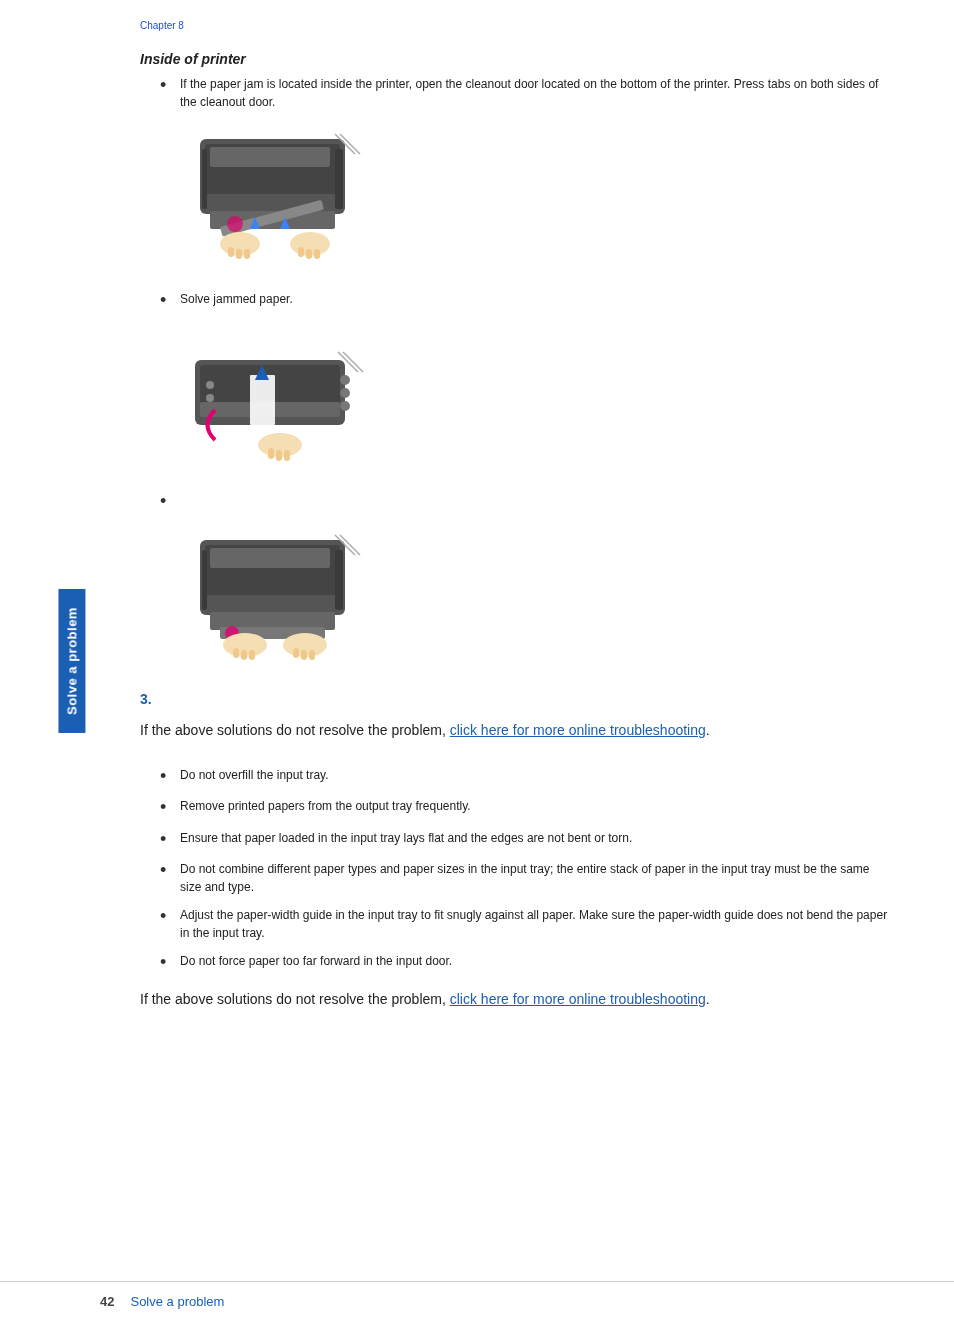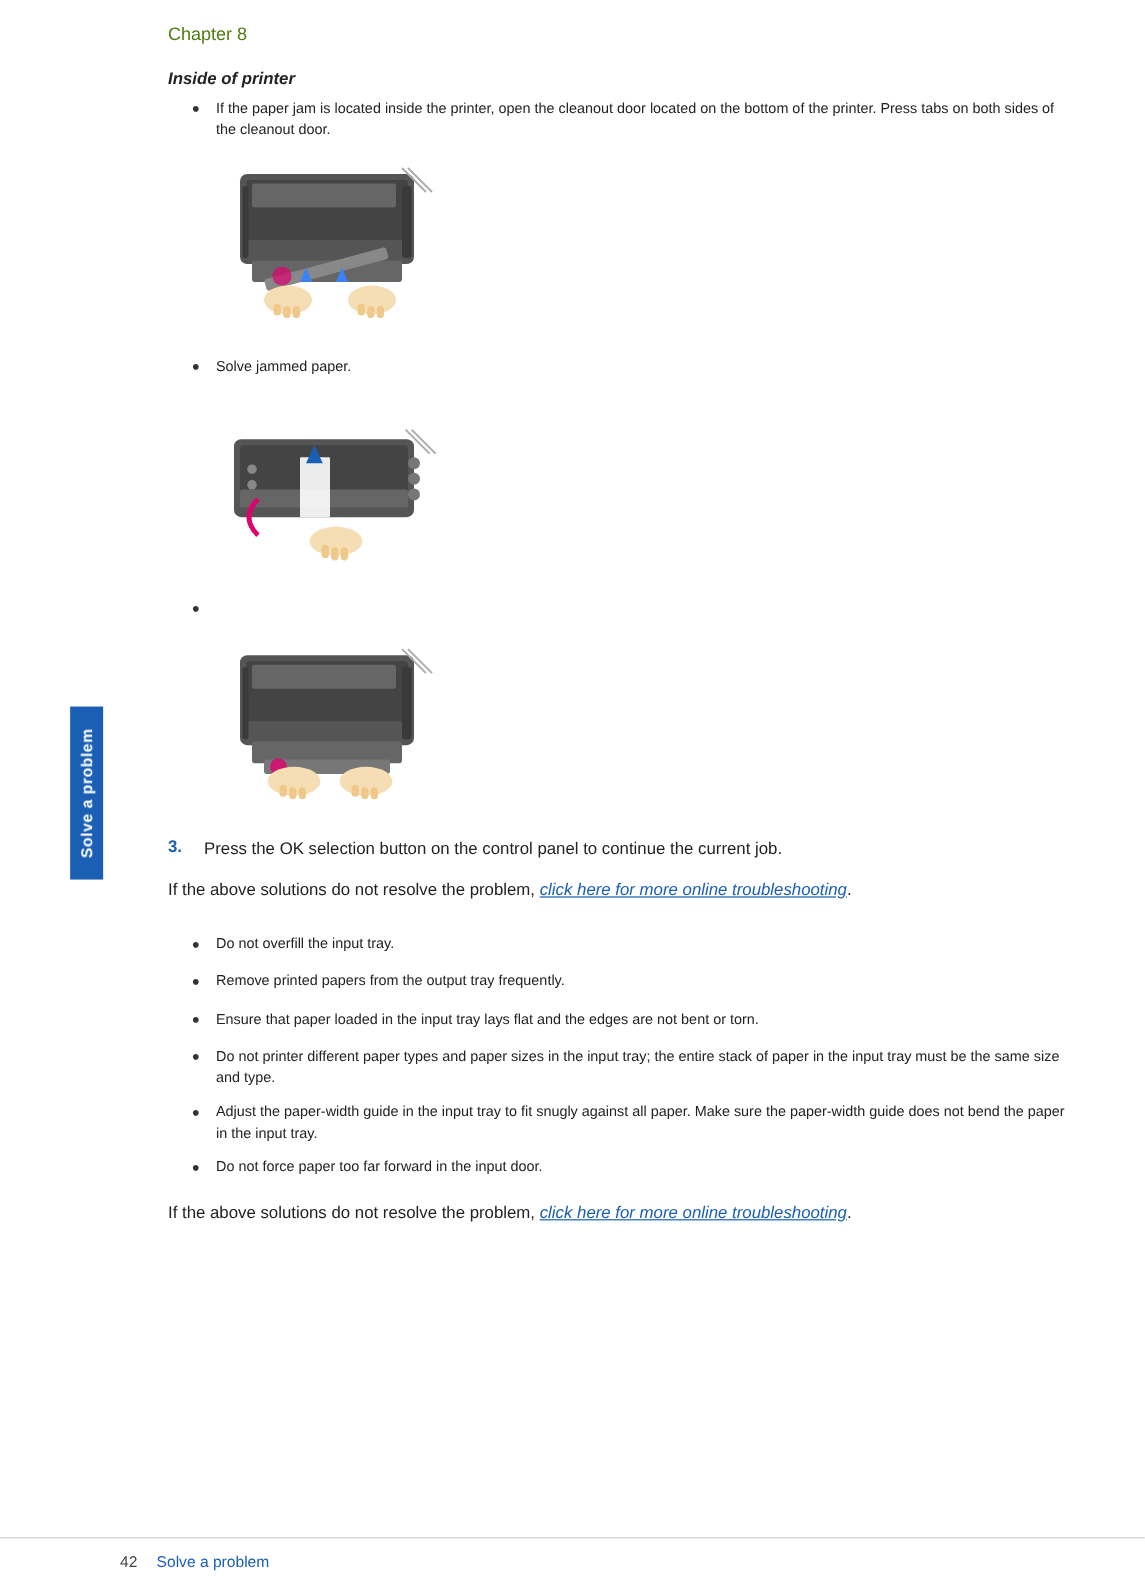--- a/index.html
+++ b/index.html
@@ -30,22 +30,22 @@
       z-index: 10;
       letter-spacing: 0.5px;
     }
 
     .main-content {
       margin-left: 40px;
       padding: 20px 60px 40px 100px;
     }
 
     .chapter-label {
-      color: #4d7c0f;
-      font-size: 15px;
+      color: #1d4ed8;
+      font-size: 10px;
       margin-bottom: 20px;
     }
 
     .section-title {
       font-weight: bold;
       font-size: 14px;
       margin-bottom: 8px;
       font-style: italic;
     }
 
@@ -93,21 +93,20 @@
 
     .step-text {
       font-size: 14px;
       line-height: 1.5;
     }
 
     .link-text {
       color: #1a5fb4;
       text-decoration: underline;
       cursor: pointer;
-      font-style: italic;
     }
 
     .paragraph {
       font-size: 14px;
       line-height: 1.6;
       margin-bottom: 12px;
     }
 
     .section-divider {
       margin: 24px 0 12px 0;
@@ -121,21 +120,21 @@
       display: flex;
       align-items: center;
       padding: 12px 60px 12px 100px;
       border-top: 1px solid #ccc;
       font-size: 13px;
       color: #444;
     }
 
     .footer-page {
       margin-right: 16px;
-      font-weight: normal;
+      font-weight: bold;
     }
 
     .footer-chapter {
       color: #1a5fb4;
     }
   </style>
 </head>
 <body>
 
 <div class="side-tab">
@@ -259,21 +258,20 @@
       <rect x="121" y="120" width="6" height="10" rx="3" fill="#f0c88a"></rect>
       <rect x="129" y="120" width="6" height="10" rx="3" fill="#f0c88a"></rect>
 
       <line x1="155" y1="5" x2="175" y2="25" stroke="#aaa" stroke-width="1.5"></line>
       <line x1="160" y1="5" x2="180" y2="25" stroke="#aaa" stroke-width="1.5"></line>
     </svg>
   </div>
 
   <div class="numbered-step" style="margin-bottom:12px;">
     <span class="step-number">3.</span>
-    <span class="step-text">Press the OK selection button on the control panel to continue the current job.</span>
   </div>
 
   <div class="paragraph">
     <span>If the above solutions do not resolve the problem, </span><a class="link-text"><span>click here for more online troubleshooting</span></a><span>.</span>
   </div>
 
   <div class="section-divider"></div>
 
   <div class="bullet-item">
     <span class="bullet-dot">•</span>
@@ -282,21 +280,21 @@
   <div class="bullet-item">
     <span class="bullet-dot">•</span>
     <span class="bullet-text">Remove printed papers from the output tray frequently.</span>
   </div>
   <div class="bullet-item">
     <span class="bullet-dot">•</span>
     <span class="bullet-text">Ensure that paper loaded in the input tray lays flat and the edges are not bent or torn.</span>
   </div>
   <div class="bullet-item">
     <span class="bullet-dot">•</span>
-    <span class="bullet-text">Do not printer different paper types and paper sizes in the input tray; the entire stack of paper in the input tray must be the same size and type.</span>
+    <span class="bullet-text">Do not combine different paper types and paper sizes in the input tray; the entire stack of paper in the input tray must be the same size and type.</span>
   </div>
   <div class="bullet-item">
     <span class="bullet-dot">•</span>
     <span class="bullet-text">Adjust the paper-width guide in the input tray to fit snugly against all paper. Make sure the paper-width guide does not bend the paper in the input tray.</span>
   </div>
   <div class="bullet-item">
     <span class="bullet-dot">•</span>
     <span class="bullet-text">Do not force paper too far forward in the input door.</span>
   </div>
 

